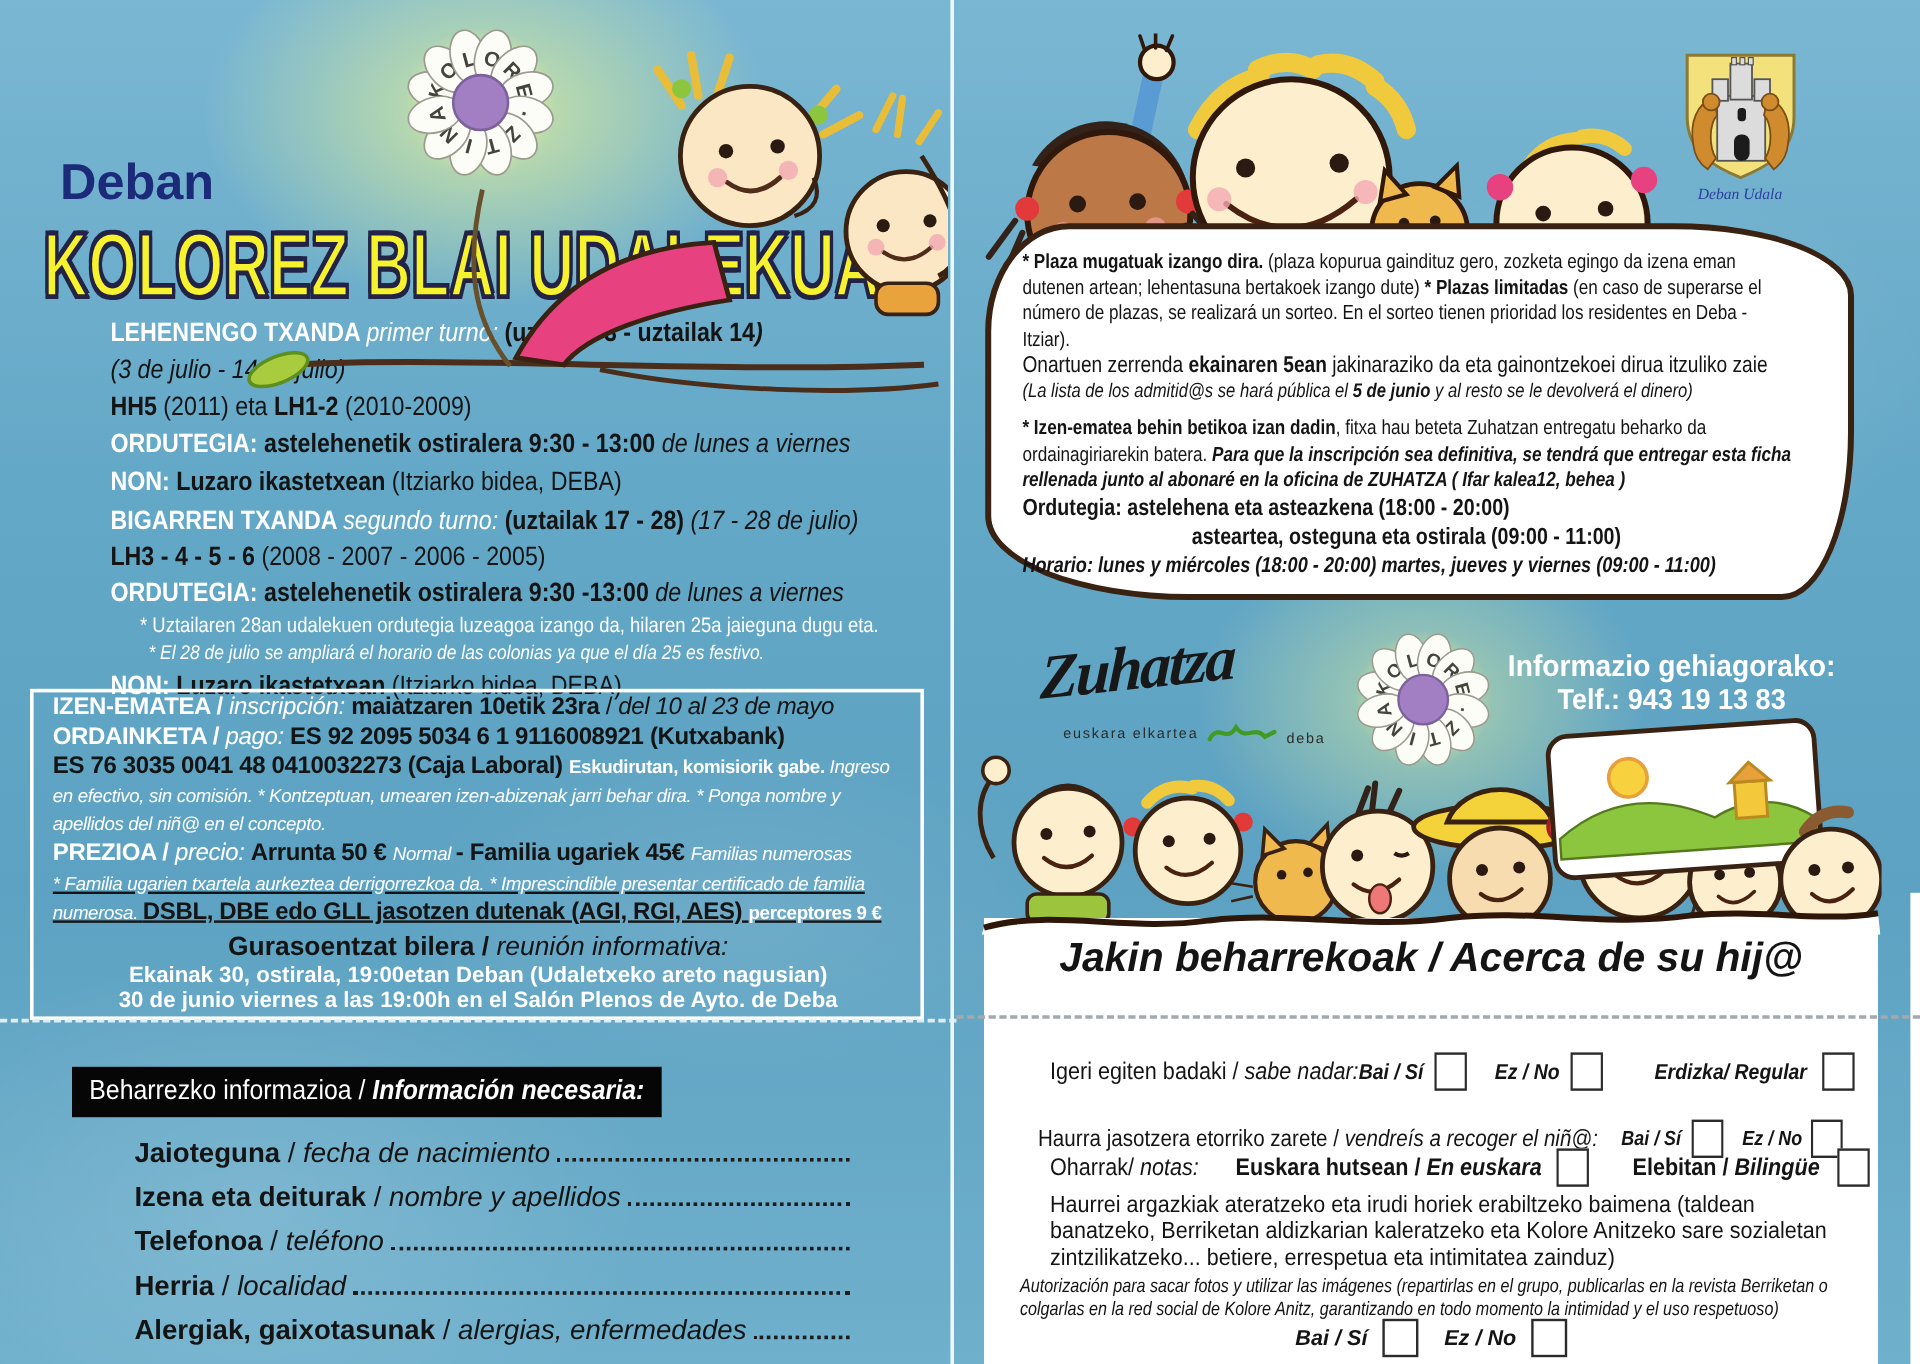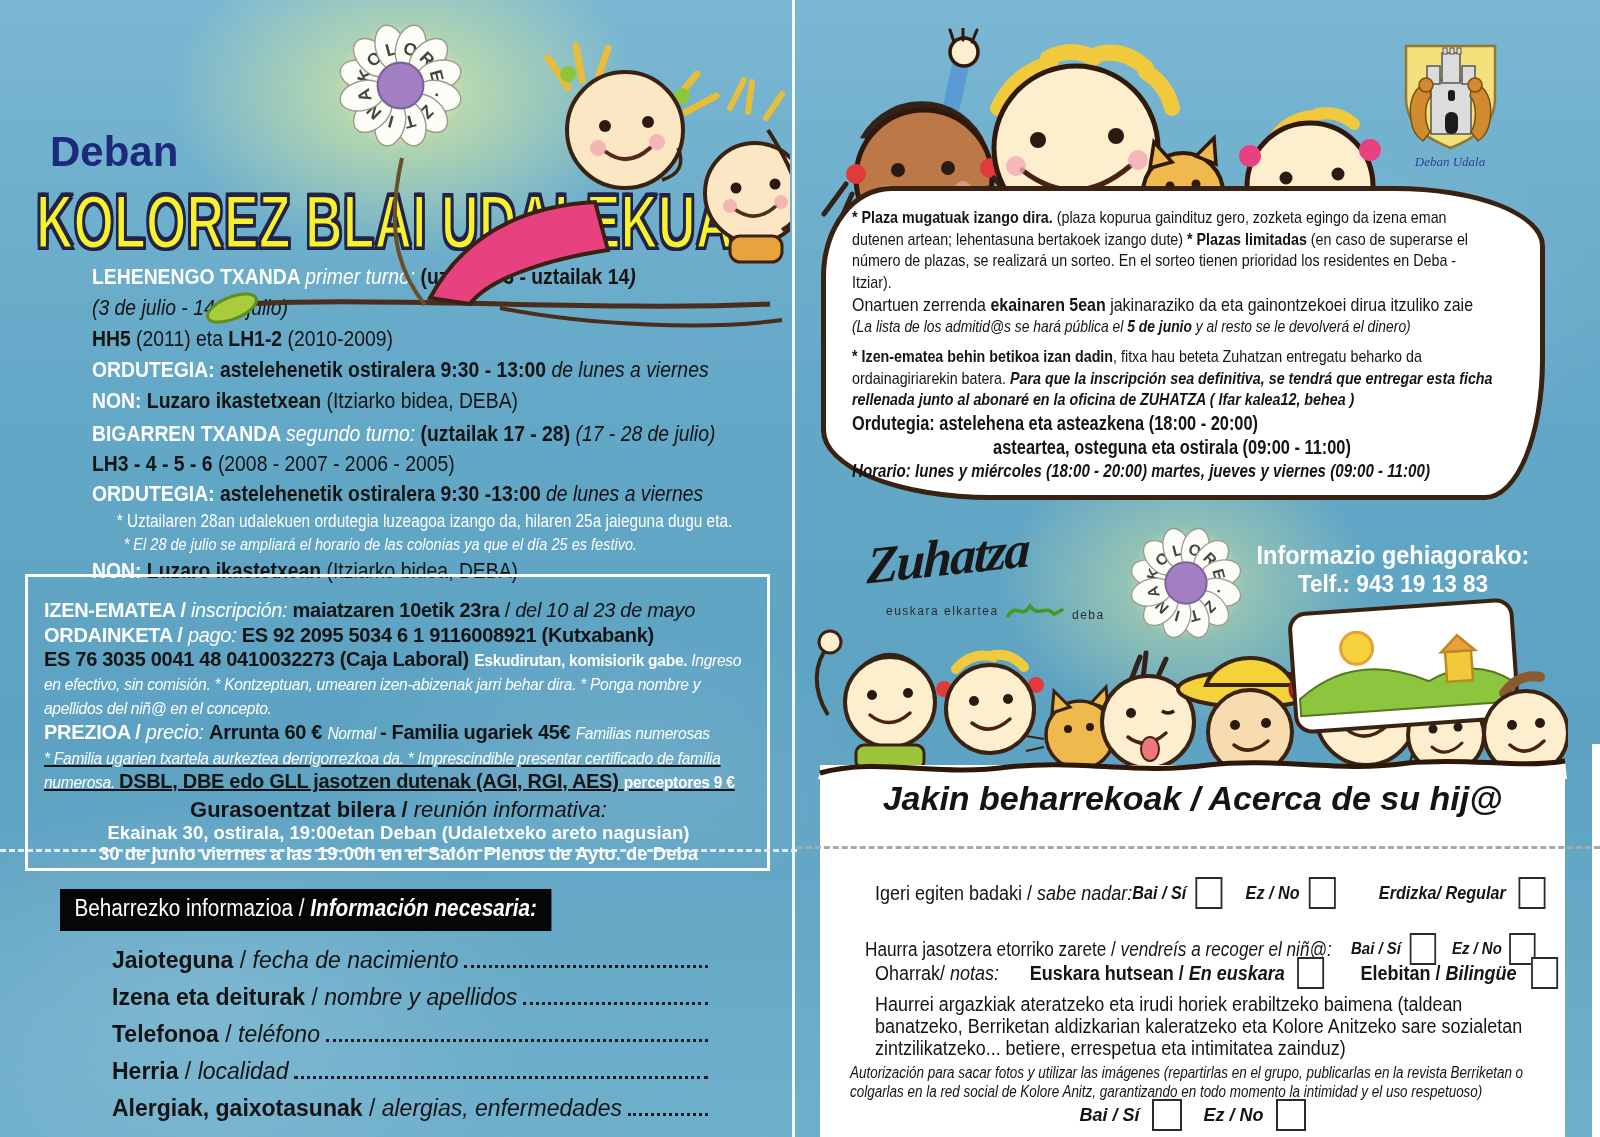--- a/index.html
+++ b/index.html
@@ -28,21 +28,21 @@
   .deban{left:50px;top:128px;font-size:42px;font-weight:700;color:#1c2a7a;}
   .main-title{left:36px;top:178px;font-size:62px;font-weight:700;color:#f7f22e;white-space:nowrap;
     -webkit-text-stroke:2.5px #232347;
     text-shadow:2px 2px 0 #232347,-2px 2px 0 #232347,2px -2px 0 #232347,-2px -2px 0 #232347;
     transform:scale(.84,1.22);transform-origin:left top;letter-spacing:0;}
   .turn{left:92px;font-size:22px;line-height:31px;transform:scaleX(.88);transform-origin:left top;white-space:nowrap;}
   .turn1{top:261px;}
   .turn2{top:419px;line-height:30px;}
   .turn2 .note1{font-size:17.5px;line-height:24px;padding-left:28px;}
   .turn2 .note2{font-size:16.5px;line-height:23px;padding-left:36px;}
-  .insc{left:25px;top:574px;width:745px;border:3px solid #fff;box-sizing:border-box;padding:21px 14px 4px 16px;}
+  .insc{left:25px;top:574px;width:745px;border:3px solid #fff;box-sizing:border-box;padding:0 14px 4px 16px;}
   .insc p{margin:0;font-size:20px;line-height:25px;letter-spacing:-0.3px;}
   .insc .pflow{line-height:23px;}
   .insc .p5{line-height:22px;text-decoration:underline;}
   .meeting{text-align:center;margin-top:3px;}
   .meeting-title{font-size:22px;line-height:25px;}
   .meeting-line{font-size:18.5px;line-height:21px;font-weight:700;color:#fff;text-align:center;}
   .cut-left{left:0;top:849px;width:797px;border-top:3px dashed #e4f1f7;opacity:.95;z-index:6;}
   .cut-right{left:797px;top:846px;width:803px;border-top:3px dashed #a3a9ac;z-index:6;}
   .info-head{left:60px;top:889px;background:#060606;color:#fff;font-size:23px;padding:6px 16px 9px;white-space:nowrap;
     transform:scaleX(.9);transform-origin:left top;}
@@ -204,21 +204,21 @@
     <div class="line"><span class="wb">ORDUTEGIA: </span><span class="bb">astelehenetik ostiralera 9:30 -13:00 </span><span class="bi">de lunes a viernes</span></div>
     <div class="line note1"><span class="wr">* Uztailaren 28an udalekuen ordutegia luzeagoa izango da, hilaren 25a jaieguna dugu eta.</span></div>
     <div class="line note2"><span class="wi">* El 28 de julio se ampliará el horario de las colonias ya que el día 25 es festivo.</span></div>
     <div class="line"><span class="wb">NON: </span><span class="bb">Luzaro ikastetxean </span><span class="br">(Itziarko bidea, DEBA)</span></div>
   </div>
 
   <div class="abs insc">
     <p><span class="wb">IZEN-EMATEA / </span><span class="wi">inscripción: </span><span class="bb">maiatzaren 10etik 23ra</span><span class="br"> / </span><span class="bi">del 10 al 23 de mayo</span></p>
     <p><span class="wb">ORDAINKETA / </span><span class="wi">pago: </span><span class="bb">ES 92 2095 5034 6 1 9116008921 (Kutxabank)</span></p>
     <p class="pflow"><span class="bb">ES 76 3035 0041 48 0410032273 (Caja Laboral) </span><span class="wbs">Eskudirutan, komisiorik gabe. </span><span class="wis">Ingreso en efectivo, sin comisión. </span><span class="wis">* Kontzeptuan, umearen izen-abizenak jarri behar dira. * Ponga nombre y apellidos del niñ@ en el concepto.</span></p>
-    <p><span class="wb">PREZIOA / </span><span class="wi">precio: </span><span class="bb">Arrunta 60 € </span><span class="wis">Normal </span><span class="bb"> -  </span><span class="bb">Familia ugariek 45€ </span><span class="wis">Familias numerosas</span></p>
+    <p><span class="wb">PREZIOA / </span><span class="wi">precio: </span><span class="bb">Arrunta 50 € </span><span class="wis">Normal </span><span class="bb"> -  </span><span class="bb">Familia ugariek 45€ </span><span class="wis">Familias numerosas</span></p>
     <p class="p5"><span class="wis">* Familia ugarien txartela aurkeztea derrigorrezkoa da. * Imprescindible presentar certificado de familia numerosa. </span><span class="bb">DSBL, DBE edo GLL jasotzen dutenak (AGI, RGI, AES) </span><span class="wbs">perceptores 9 €</span></p>
     <div class="meeting">
       <div class="meeting-title"><span class="bb">Gurasoentzat bilera</span><span class="bb"> / </span><span class="bi">reunión informativa:</span></div>
       <div class="meeting-line">Ekainak 30, ostirala, 19:00etan  Deban (Udaletxeko areto nagusian)</div>
       <div class="meeting-line">30 de junio viernes a las 19:00h en el Salón Plenos de Ayto. de Deba</div>
     </div>
   </div>
 
   <div class="abs cut-left"></div>
 

